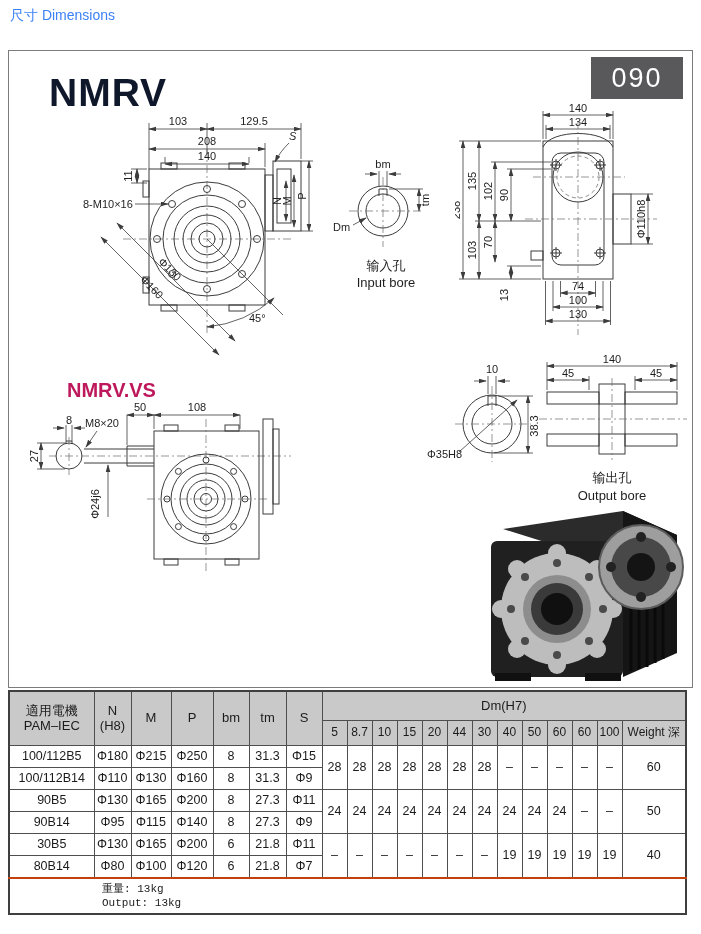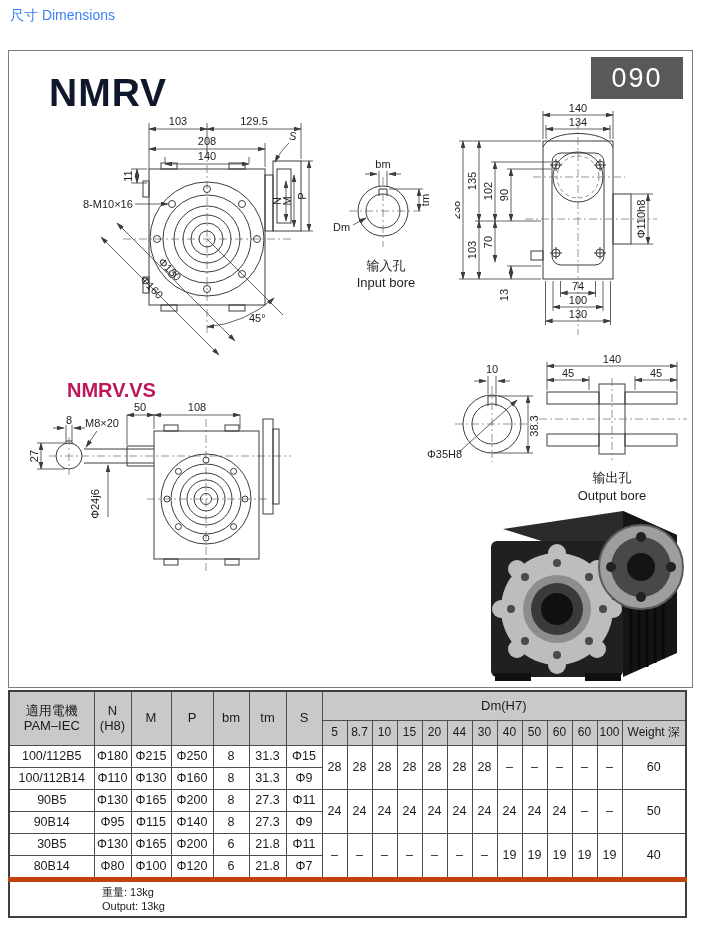--- a/index.html
+++ b/index.html
@@ -23,21 +23,21 @@
   .dash{stroke:#5c5c5c;stroke-width:0.7;fill:none;stroke-dasharray:4 3;}
   .spec-table{position:absolute;left:8px;top:690px;width:678px;border-collapse:collapse;
               table-layout:fixed;font-size:12.5px;color:#1b1b1b;border:2px solid #3f3f3f;}
   .spec-table th,.spec-table td{border:1px solid #4e4e4e;text-align:center;padding:0;
               line-height:1.15;overflow:hidden;}
   .spec-table th{background:#c9c9c9;font-weight:normal;font-size:13px;}
   .spec-table .ratio-row th{font-size:12px;height:24px;}
   .spec-table .hdr1 th{height:28px;}
   .spec-table tbody td{height:21px;background:#fff;}
   .spec-table .foot td{height:34px;text-align:left;padding-left:92px;font-size:11px;
-              background:#fff;border-top:5px solid #c2410c;}
+              background:#fff;border-top:2px solid #c2410c;font-family:Liberation Mono, monospace;}
   .foot div{line-height:1.3;}
 </style>
 </head>
 <body>
 
 <div class="page">
 
   <div class="heading">尺寸 Dimensions</div>
 
   <div class="main-box">

